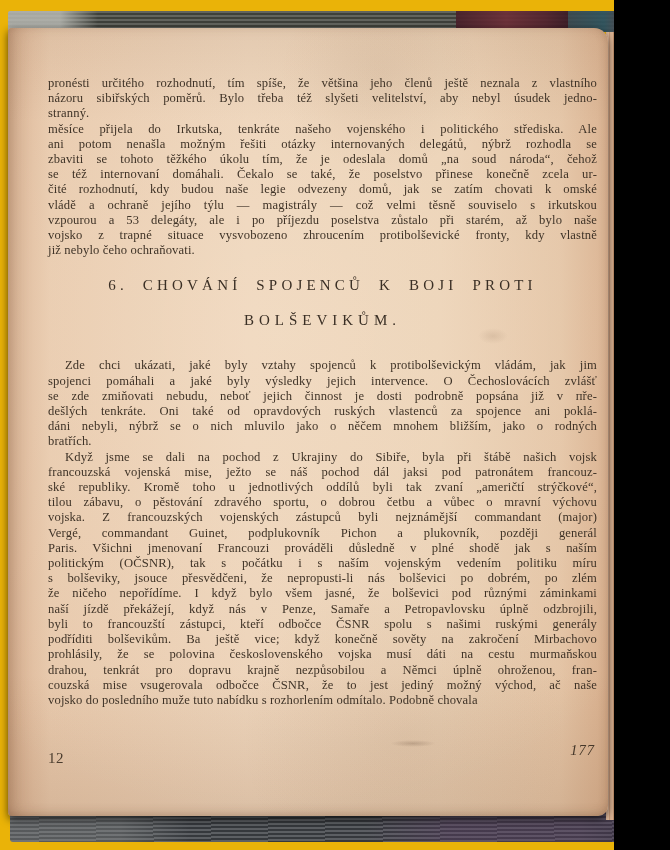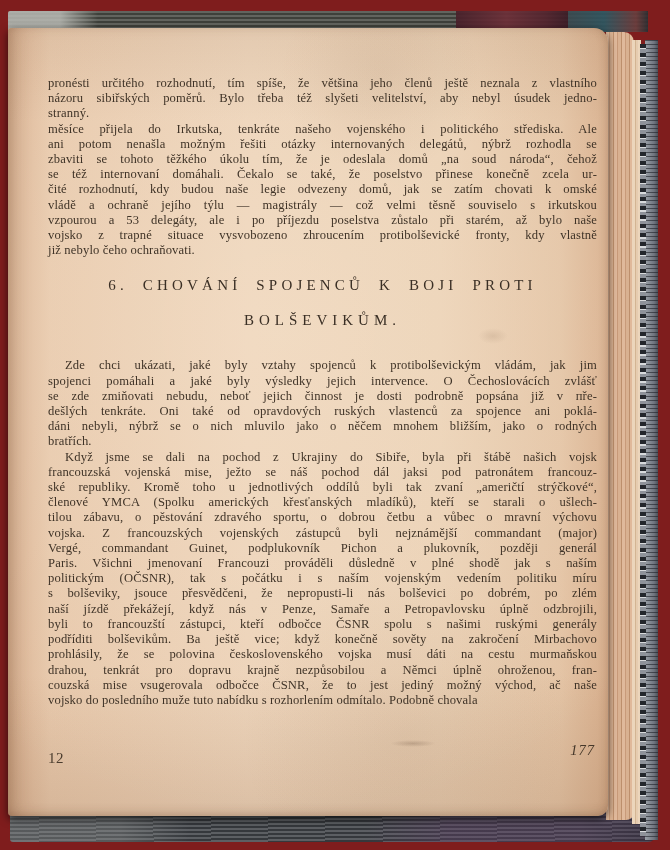--- a/index.html
+++ b/index.html
@@ -1,18 +1,18 @@
 <!DOCTYPE html>
 <html><head>
 <meta charset="utf-8">
 <style>
   html,body { margin:0; padding:0; background:#000; }
   .photo {
-    position:relative; width:670px; height:850px; overflow:hidden;
-    background:#7f1d1d;
+    position:relative; width:614px; height:850px; overflow:hidden;
+    background:#eab308;
     font-family:"Liberation Serif","DejaVu Serif",serif;
   }
 
   
   .top-edge {
     position:absolute; left:8px; top:11px; width:640px; height:21px; z-index:1;
     background:
       linear-gradient(90deg, rgba(185,186,180,.85) 0 52px, rgba(185,186,180,0) 90px),
       repeating-linear-gradient(180deg, #62645e 0 2px, #3e403a 2px 4px);
     border-radius:2px;
@@ -139,27 +139,27 @@
           <div class="line">spojenci pomáhali a jaké byly výsledky jejich intervence. O Čechoslovácích zvlášť</div>
           <div class="line">se zde zmiňovati nebudu, neboť jejich činnost je dosti podrobně popsána již v пře-</div>
           <div class="line">dešlých tenkráte. Oni také od opravdových ruských vlastenců za spojence ani poklá-</div>
           <div class="line">dáni nebyli, nýbrž se o nich mluvilo jako o něčem mnohem bližším, jako o rodných</div>
           <div class="line last">bratřích.</div>
         </div>
         <div class="para">
           <div class="line indent">Když jsme se dali na pochod z Ukrajiny do Sibiře, byla při štábě našich vojsk</div>
           <div class="line">francouzská vojenská mise, ježto se náš pochod dál jaksi pod patronátem francouz-</div>
           <div class="line">ské republiky. Kromě toho u jednotlivých oddílů byli tak zvaní „američtí strýčkové“,</div>
-          <div class="line">členové YMCA (Spolku amerických křesťanských mladíků), kteří se starali o ušlech-</div>
           <div class="line">tilou zábavu, o pěstování zdravého sportu, o dobrou četbu a vůbec o mravní výchovu</div>
           <div class="line">vojska. Z francouzských vojenských zástupců byli nejznámější commandant (major)</div>
           <div class="line">Vergé, commandant Guinet, podplukovník Pichon a plukovník, později generál</div>
           <div class="line">Paris. Všichni jmenovaní Francouzi prováděli důsledně v plné shodě jak s naším</div>
           <div class="line">politickým (OČSNR), tak s počátku i s naším vojenským vedením politiku míru</div>
           <div class="line">s bolševiky, jsouce přesvědčeni, že nepropusti-li nás bolševici po dobrém, po zlém</div>
+          <div class="line">že ničeho nepořídíme. I když bylo všem jasné, že bolševici pod různými záminkami</div>
           <div class="line">naší jízdě překážejí, když nás v Penze, Samaře a Petropavlovsku úplně odzbrojili,</div>
           <div class="line">byli to francouzští zástupci, kteří odbočce ČSNR spolu s našimi ruskými generály</div>
           <div class="line">podříditi bolševikům. Ba ještě vice; když konečně sověty na zakročení Mirbachovo</div>
           <div class="line">prohlásily, že se polovina československého vojska musí dáti na cestu murmaňskou</div>
           <div class="line">drahou, tenkrát pro dopravu krajně nezpůsobilou a Němci úplně ohroženou, fran-</div>
           <div class="line">couzská mise vsugerovala odbočce ČSNR, že to jest jediný možný východ, ač naše</div>
           <div class="line last">vojsko do posledního muže tuto nabídku s rozhorlením odmítalo. Podobně chovala</div>
         </div>
       </div>
 

